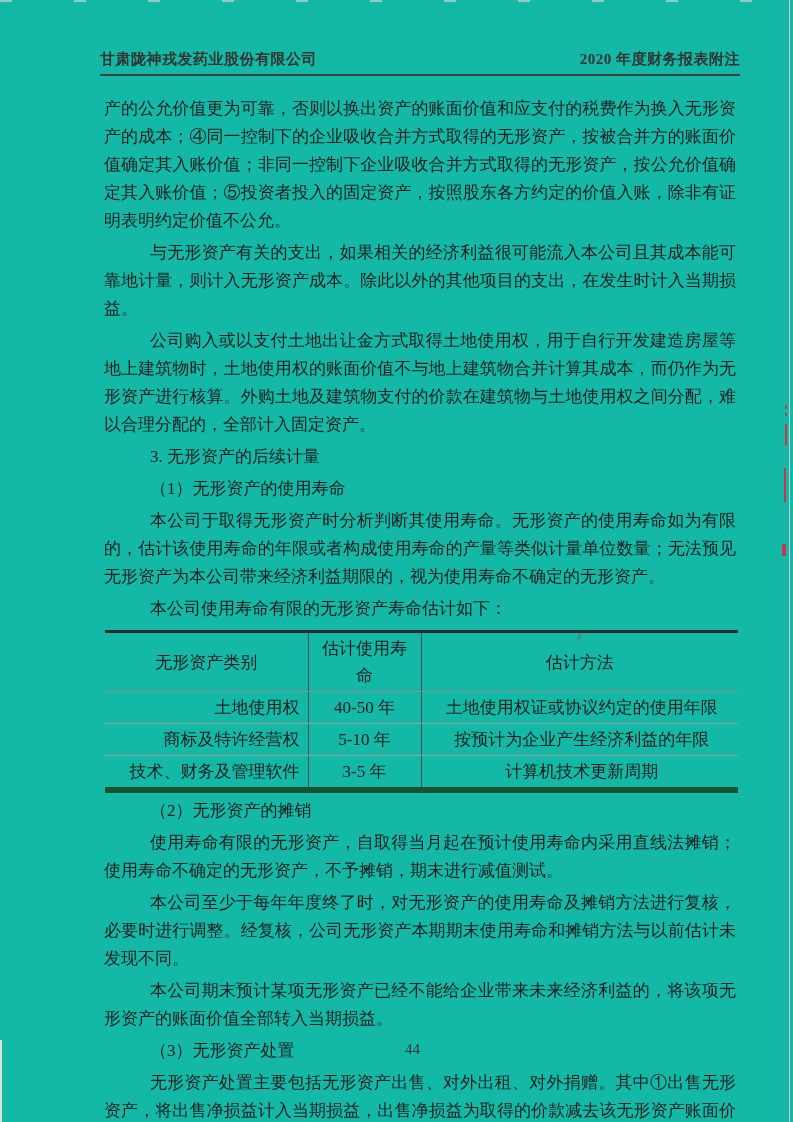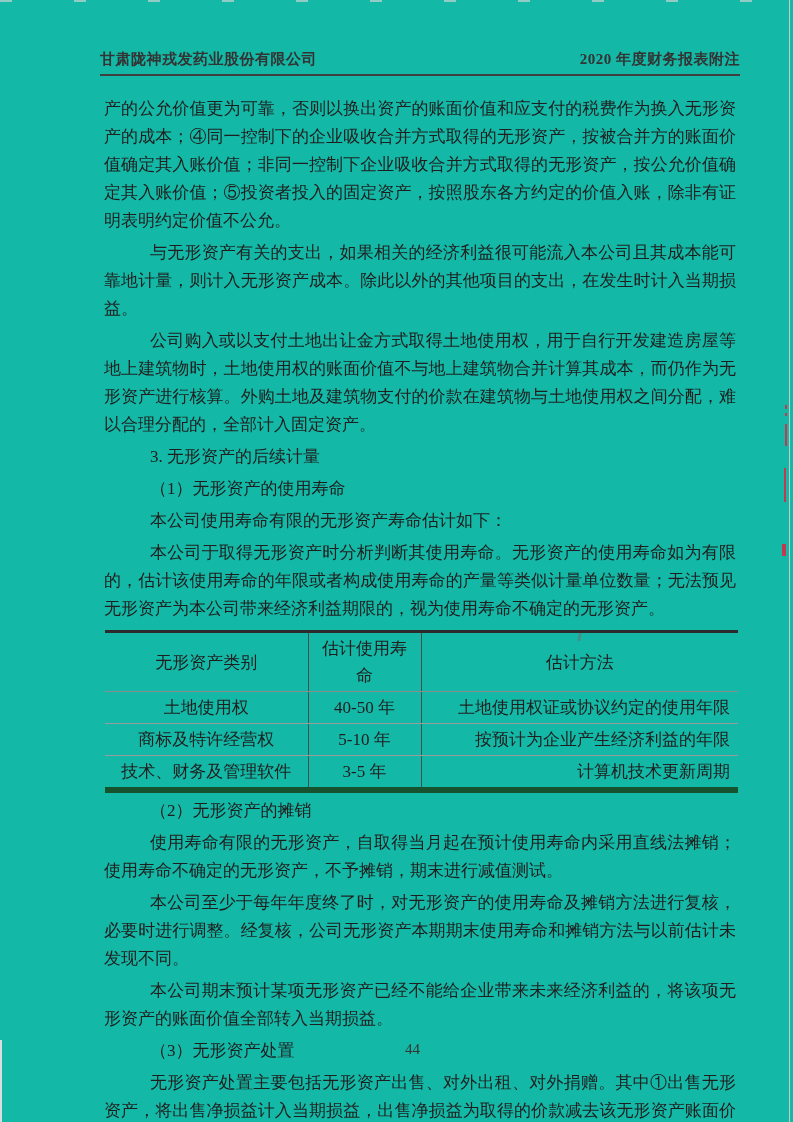--- a/index.html
+++ b/index.html
@@ -74,23 +74,23 @@
     text-align: center;
     border-bottom: 1px solid #8d8d8d;
   }
   table.life-table tbody tr:not(:last-child) td {
     border-bottom: 1px solid #9b9b9b;
   }
   table.life-table th:nth-child(-n+2),
   table.life-table td:nth-child(-n+2) {
     border-right: 1.5px solid #4d4d4d;
   }
-  table.life-table td:first-child { text-align: center; }
+  table.life-table td:first-child { text-align: right; }
   table.life-table td:nth-child(2) { text-align: center; }
-  table.life-table td:last-child { text-align: right; padding-left: 12px; }
+  table.life-table td:last-child { text-align: center; padding-left: 12px; }
 
   
   .footer {
     position: absolute;
     top: 1041px;
     left: 16px;
     width: 100%;
     text-align: center;
     font-size: 15px;
     color: #333333;
@@ -142,22 +142,22 @@
     <span>甘肃陇神戎发药业股份有限公司</span>
     <span>2020 年度财务报表附注</span>
   </div>
 
   <div class="content">
     <p class="para no-indent">产的公允价值更为可靠，否则以换出资产的账面价值和应支付的税费作为换入无形资产的成本；④同一控制下的企业吸收合并方式取得的无形资产，按被合并方的账面价值确定其入账价值；非同一控制下企业吸收合并方式取得的无形资产，按公允价值确定其入账价值；⑤投资者投入的固定资产，按照股东各方约定的价值入账，除非有证明表明约定价值不公允。</p>
     <p class="para">与无形资产有关的支出，如果相关的经济利益很可能流入本公司且其成本能可靠地计量，则计入无形资产成本。除此以外的其他项目的支出，在发生时计入当期损益。</p>
     <p class="para">公司购入或以支付土地出让金方式取得土地使用权，用于自行开发建造房屋等地上建筑物时，土地使用权的账面价值不与地上建筑物合并计算其成本，而仍作为无形资产进行核算。外购土地及建筑物支付的价款在建筑物与土地使用权之间分配，难以合理分配的，全部计入固定资产。</p>
     <p class="para">3. 无形资产的后续计量</p>
     <p class="para">（1）无形资产的使用寿命</p>
+    <p class="para">本公司于取得无形资产时分析判断其使用寿命。无形资产的使用寿命如为有限的，估计该使用寿命的年限或者构成使用寿命的产量等类似计量单位数量；无法预见无形资产为本公司带来经济利益期限的，视为使用寿命不确定的无形资产。</p>
     <p class="para">本公司使用寿命有限的无形资产寿命估计如下：</p>
-    <p class="para">本公司于取得无形资产时分析判断其使用寿命。无形资产的使用寿命如为有限的，估计该使用寿命的年限或者构成使用寿命的产量等类似计量单位数量；无法预见无形资产为本公司带来经济利益期限的，视为使用寿命不确定的无形资产。</p>
 
     <table class="life-table">
       <colgroup>
           <col class="c1">
           <col class="c2">
           <col class="c3">
         </colgroup>
       <thead>
         <tr>
           <th>无形资产类别</th>

